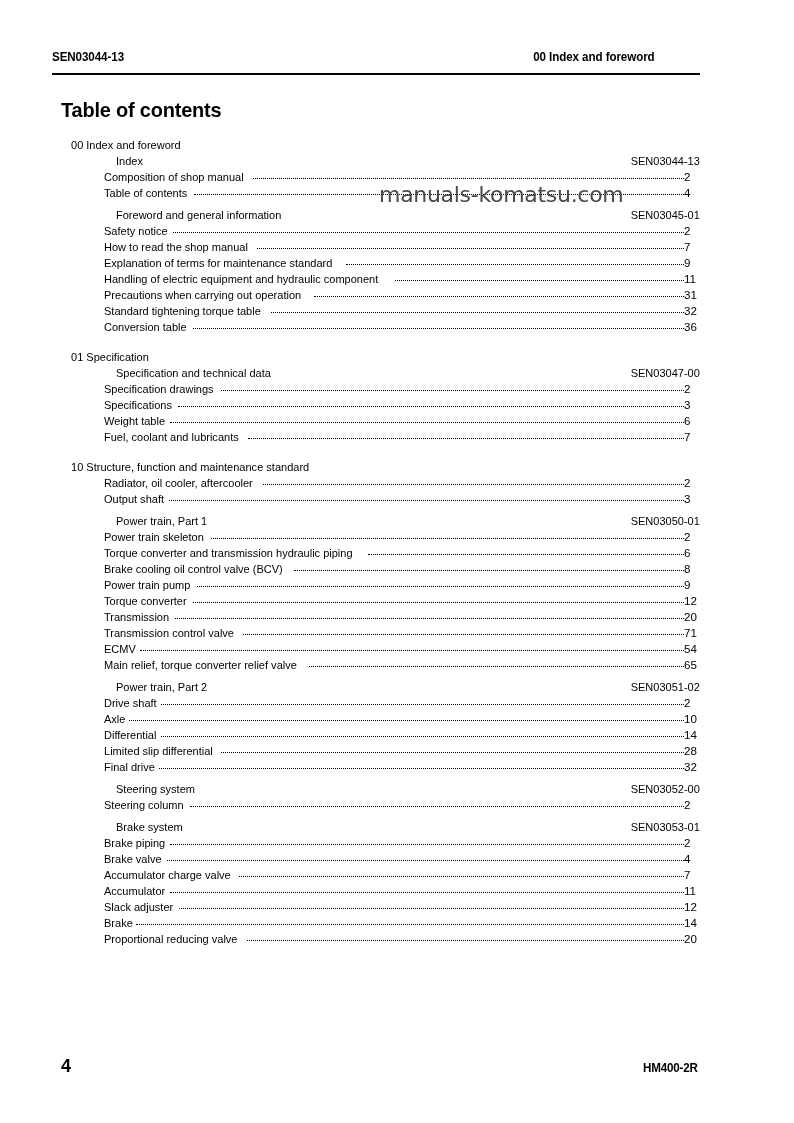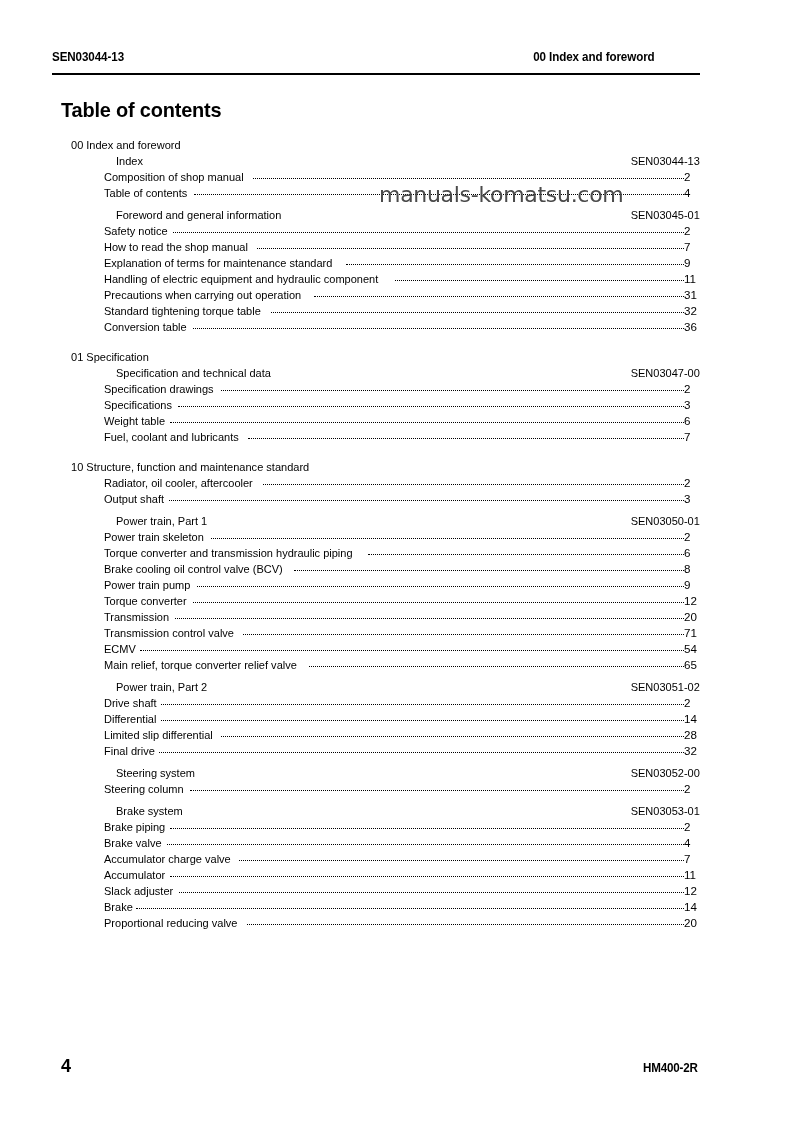--- a/index.html
+++ b/index.html
@@ -334,20 +334,25 @@
         <span class="pg">65</span>
       </div>
       <div class="gap-sm"></div>
       <div class="sec-row"><span class="txt">Power train, Part 2</span><span class="sen">SEN03051-02</span></div>
       <div class="item-row">
         <span class="txt">Drive shaft</span>
         <span class="leader"></span>
         <span class="pg">2</span>
       </div>
       <div class="item-row">
+        <span class="txt">Axle</span>
+        <span class="leader"></span>
+        <span class="pg">10</span>
+      </div>
+      <div class="item-row">
         <span class="txt">Differential</span>
         <span class="leader"></span>
         <span class="pg">14</span>
       </div>
       <div class="item-row">
         <span class="txt">Limited slip differential</span>
         <span class="leader"></span>
         <span class="pg">28</span>
       </div>
       <div class="item-row">

